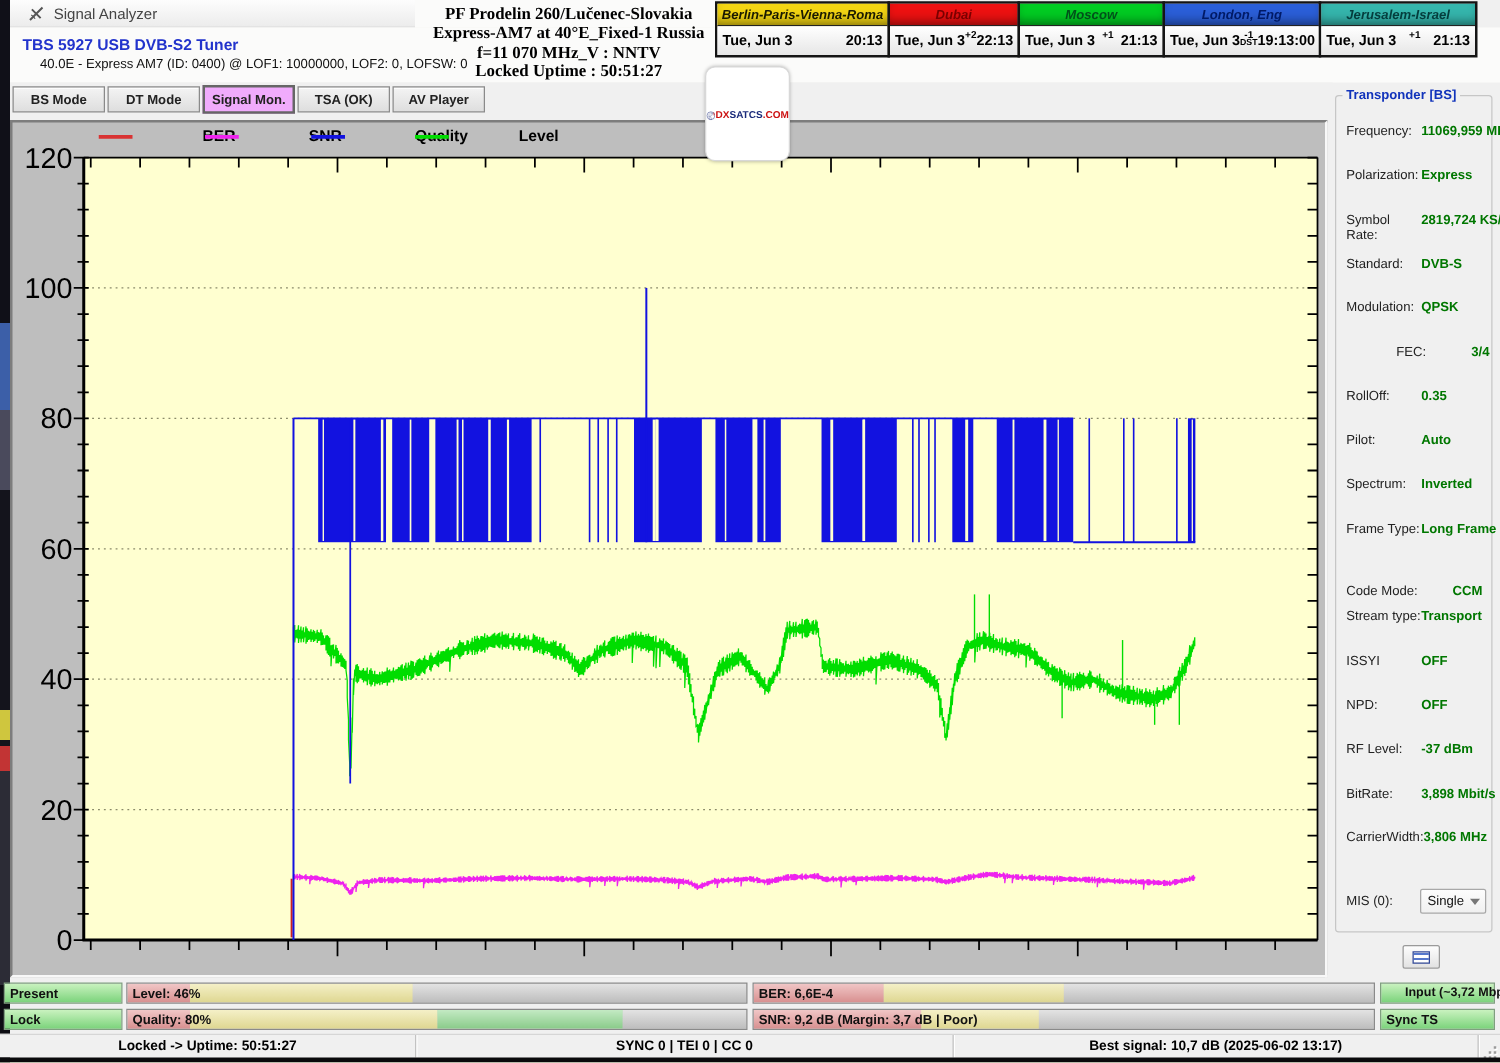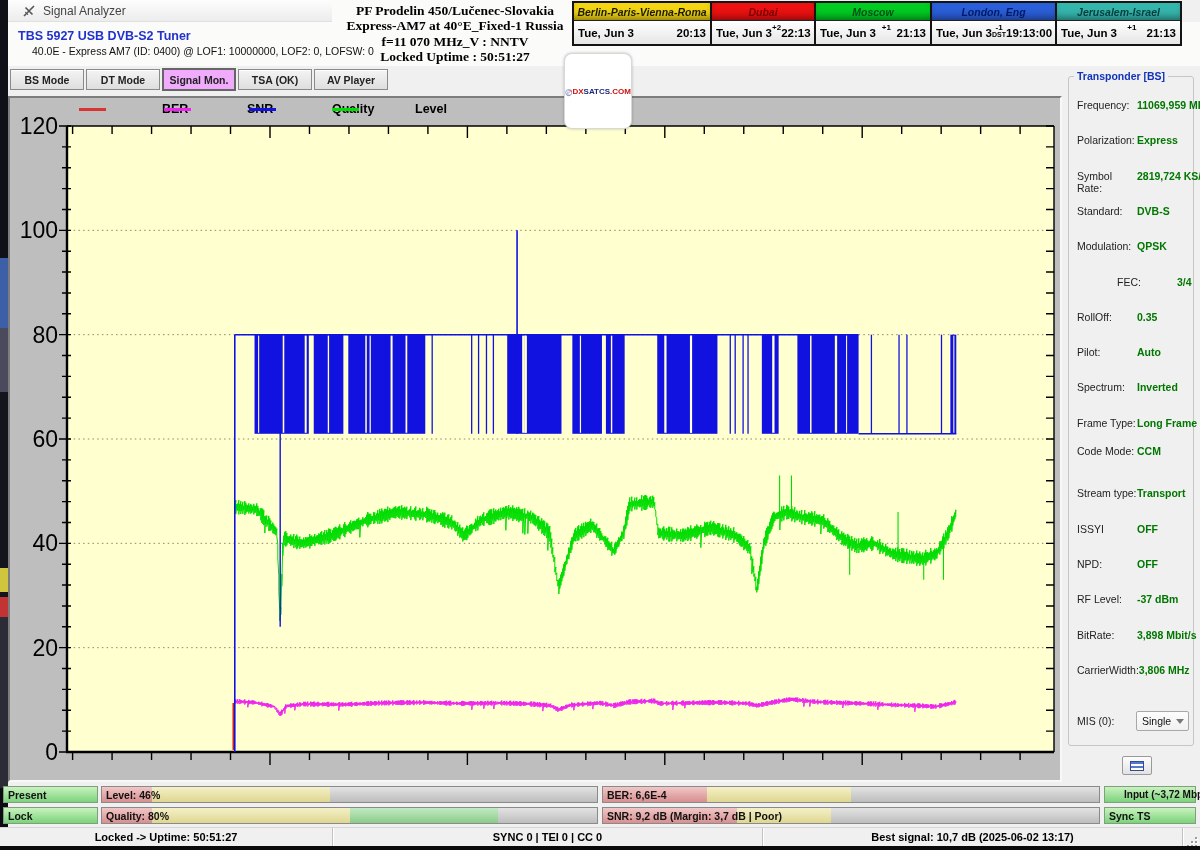--- a/index.html
+++ b/index.html
@@ -114,21 +114,21 @@
   </svg>
   <span class="ttl">Signal Analyzer</span>
 </div>
 
 <div id="header-area"></div>
 <div id="header-white-top"></div>
 <div id="tuner-title">TBS 5927 USB DVB-S2 Tuner</div>
 <div id="tuner-sub">40.0E - Express AM7 (ID: 0400) @ LOF1: 10000000, LOF2: 0, LOFSW: 0</div>
 
 <div id="station">
-  <div>PF Prodelin 450/Lučenec-Slovakia</div>
+  <div>PF Prodelin 260/Lučenec-Slovakia</div>
   <div>Express-AM7 at 40°E_Fixed-1 Russia</div>
   <div>f=11 070 MHz_V : NNTV</div>
   <div>Locked Uptime : 50:51:27</div>
 </div>
 
 <div id="clockbar">
     <div class="clock" style="width: 140px;">
       <div class="clk-name" style="background: rgb(243, 213, 19); color: rgb(26, 26, 0);">Berlin-Paris-Vienna-Roma</div>
       <div class="clk-time">
         <span class="clk-date">Tue, Jun 3</span>
@@ -325,21 +325,21 @@
         <span class="tp-value">Auto</span>
       </div>
       <div class="tp-row" style="top: 304.4px;">
         <span class="tp-label">Spectrum:</span>
         <span class="tp-value">Inverted</span>
       </div>
       <div class="tp-row" style="top: 339.7px;">
         <span class="tp-label">Frame Type:</span>
         <span class="tp-value">Long Frame</span>
       </div>
-      <div class="tp-row" style="top: 368px;">
+      <div class="tp-row" style="top: 390px; gap: 25px;">
         <span class="tp-label">Code Mode:</span>
         <span class="tp-value">CCM</span>
       </div>
       <div class="tp-row" style="top: 410.3px;">
         <span class="tp-label">Stream type:</span>
         <span class="tp-value">Transport</span>
       </div>
       <div class="tp-row" style="top: 445.6px;">
         <span class="tp-label">ISSYI</span>
         <span class="tp-value">OFF</span>

